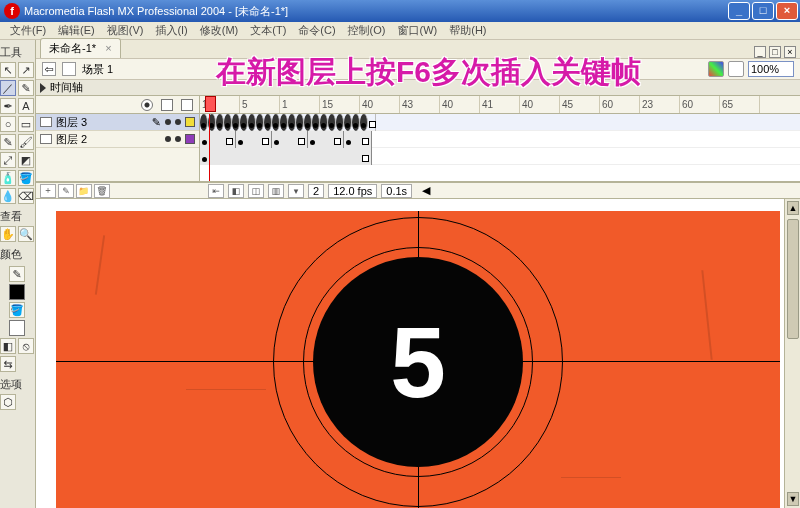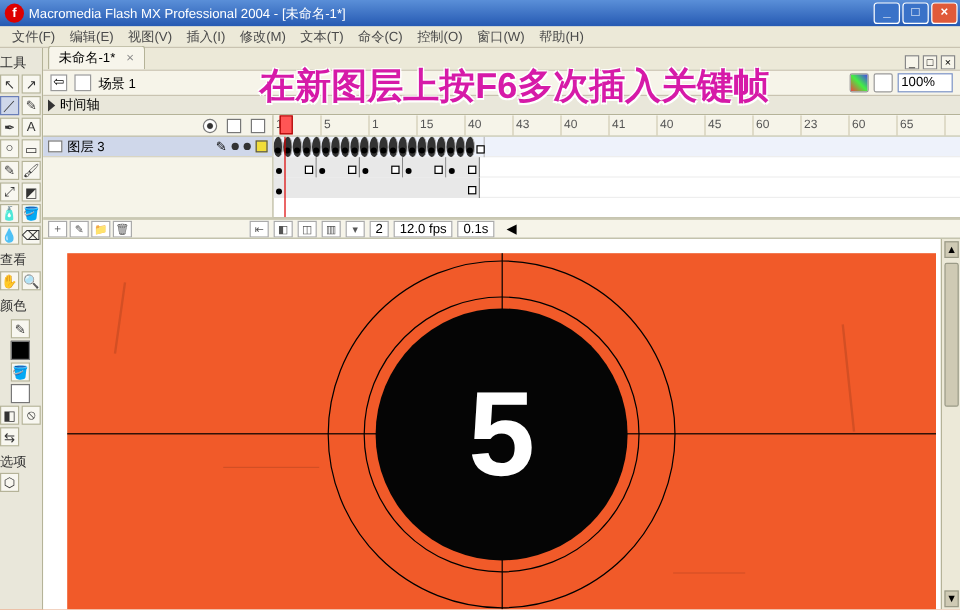--- a/index.html
+++ b/index.html
@@ -48,21 +48,21 @@
   .scenebar .zoom .ico{width:16px;height:16px;background:#fff;border:1px solid #999;border-radius:2px}
   .scenebar .zoom .pal{background:linear-gradient(45deg,#e44,#4e4,#44e);}
   .scenebar input{width:46px;height:16px;border:1px solid #7a91c4;background:#fff;font-size:11px;padding:0 2px}
 
   
   .tlheader{height:16px;background:#e9e7da;border-bottom:1px solid #b5b398;display:flex;align-items:center;padding:0 4px;gap:4px}
   .tlheader .tri{width:0;height:0;border-top:5px solid transparent;border-bottom:5px solid transparent;border-left:6px solid #333}
 
   
   .timeline{display:flex;height:86px;border-bottom:1px solid #b5b398;background:#fff}
-  .tl-left{width:192px;background:#f6f4e9;border-right:1px solid #b5b398;display:flex;flex-direction:column}
+  .tl-left{width:164px;background:#f6f4e9;border-right:1px solid #b5b398;display:flex;flex-direction:column}
   .tl-left-head{height:18px;border-bottom:1px solid #b5b398;display:flex;align-items:center;justify-content:flex-end;gap:8px;padding:0 6px}
   .eye,.lock,.sq{width:12px;height:12px;display:inline-block}
   .eye{background:radial-gradient(circle at 50% 50%,#333 2px,transparent 3px),#fff;border:1px solid #777;border-radius:50%}
   .lock{background:#fff;border:1px solid #777}
   .sq{background:#fff;border:1px solid #777}
   .layer{height:17px;display:flex;align-items:center;border-bottom:1px solid #d9d5c2;padding:0 4px;gap:4px}
   .layer.sel{background:#cfd7ea}
   .layer-ico{width:12px;height:10px;border:1px solid #777;background:#fff}
   .layer-name{flex:1;white-space:nowrap;overflow:hidden}
   .dot{width:6px;height:6px;border-radius:50%;background:#333}
@@ -228,20 +228,27 @@
           <span class="sq"></span>
         </div>
         <div class="layer sel">
           <span class="layer-ico"></span>
           <span class="layer-name">图层 3</span>
           <span>✎</span>
           <span class="dot"></span>
           <span class="dot"></span>
           <span class="colbox" style="background:#f1dd3a"></span>
         </div>
+        <div class="layer">
+          <span class="layer-ico"></span>
+          <span class="layer-name">图层 2</span>
+          <span class="dot"></span>
+          <span class="dot"></span>
+          <span class="colbox" style="background:#8e3db8"></span>
+        </div>
         <div class="tl-left-foot"></div>
       </div>
       <div class="tl-right">
         <div class="ruler" id="ruler">
             <div class="tick">1</div>
             <div class="tick">5</div>
             <div class="tick">1</div>
             <div class="tick">15</div>
             <div class="tick">40</div>
             <div class="tick">43</div>

